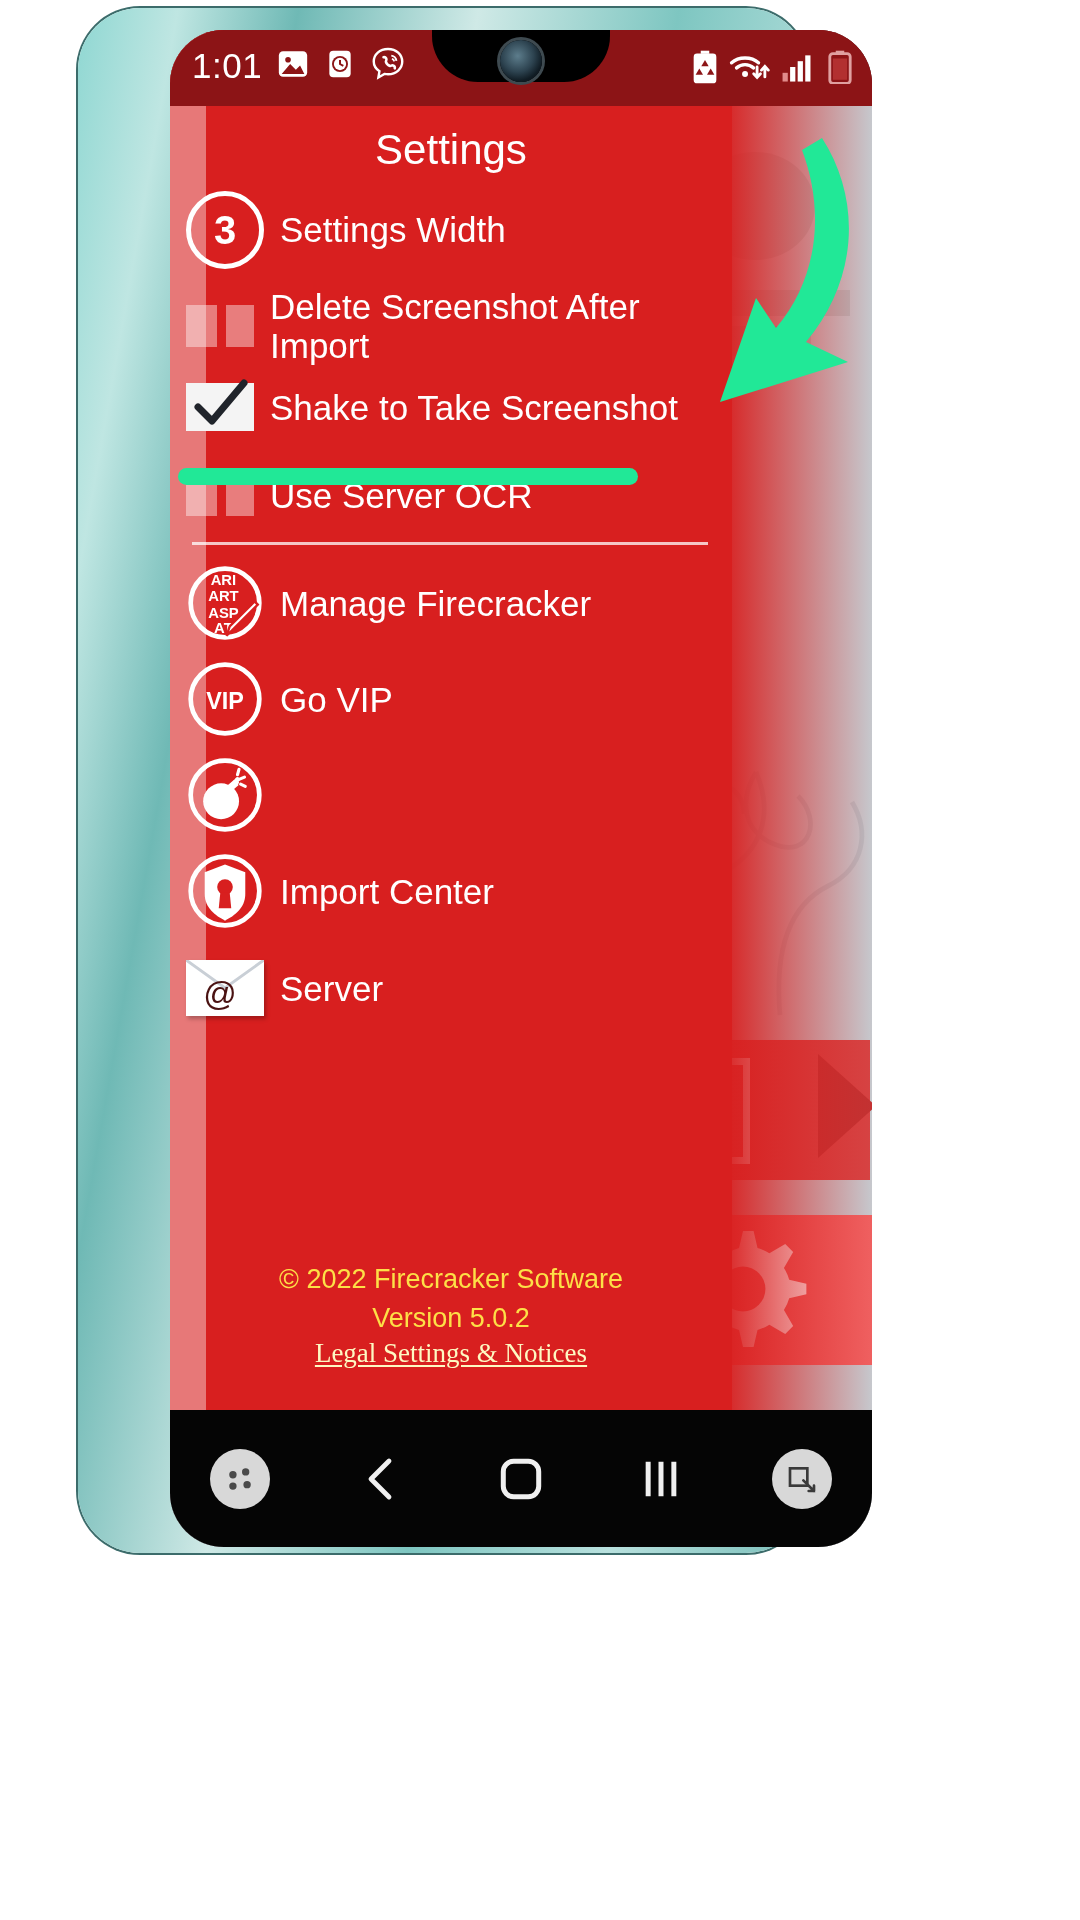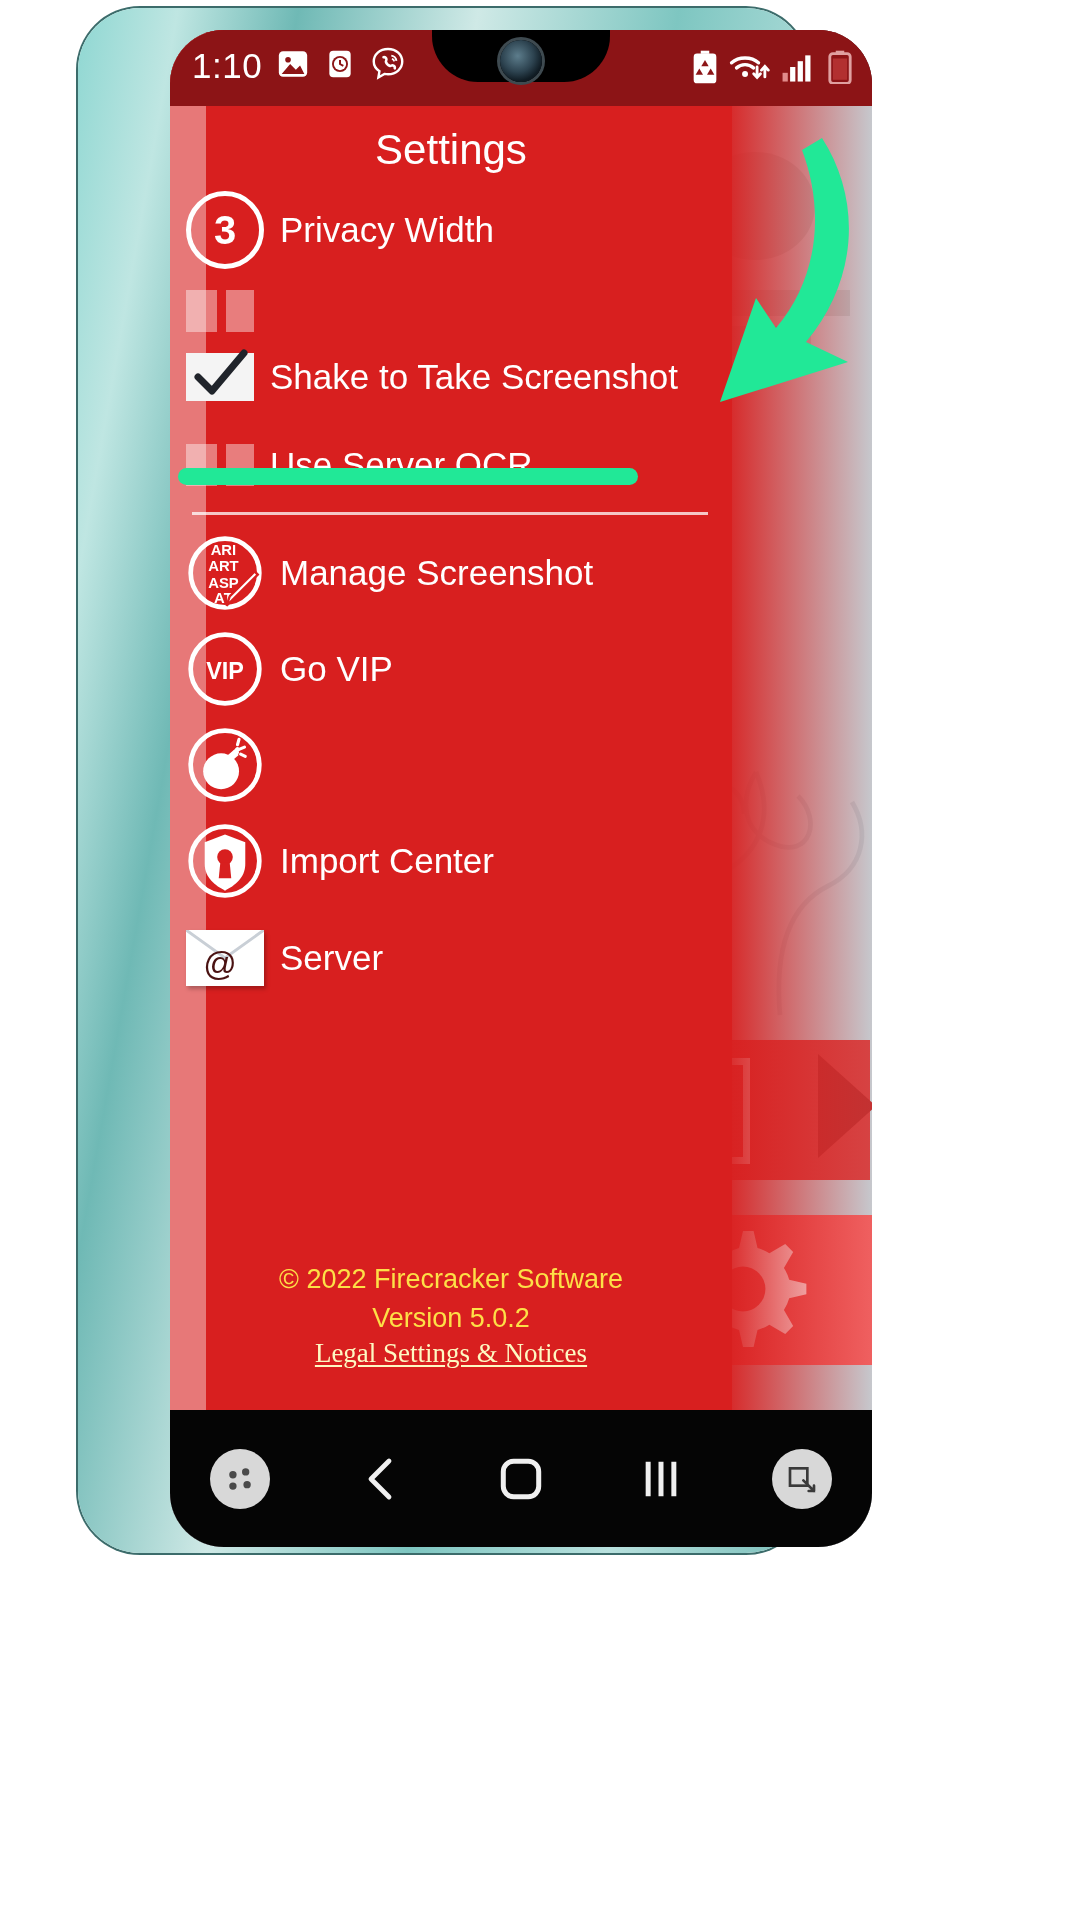--- a/index.html
+++ b/index.html
@@ -226,27 +226,28 @@
 
         <div class="drawer">
           <div class="drawer-shade"></div>
 
           <div class="dtitle">Settings</div>
 
           <div class="menu">
 
             <div class="row">
               <div class="ico-circle">3</div>
-              <div class="row-label">Privacy Width</div>
+              <div class="row-label">Settings Width</div>
             </div>
 
             <div class="row">
               <div class="cb">
                 <div class="cb-off"></div>
               </div>
+              <div class="row-label" style="max-width:400px">Delete Screenshot After Import</div>
             </div>
 
             <div class="row">
               <div class="cb">
                 <div class="cb-on">
                   <svg width="60" height="56" viewBox="0 0 60 56" aria-hidden="true">
                     <path d="M8 28 L22 42 L54 4" fill="none" stroke="#20242b" stroke-width="7" stroke-linecap="round" stroke-linejoin="round"></path>
                   </svg>
                 </div>
               </div>
@@ -270,21 +271,21 @@
                     <text x="48" y="27">ARI</text>
                     <text x="48" y="48">ART</text>
                     <text x="48" y="69">ASP</text>
                     <text x="48" y="88">AT</text>
                   </g>
                   <g>
                     <path d="M92 52 L60 84 L52 92 L56 80 L88 48 Z" fill="#fff" stroke="#d81f1f" stroke-width="3"></path>
                   </g>
                 </svg>
               </span>
-              <div class="row-label">Manage Screenshot</div>
+              <div class="row-label">Manage Firecracker</div>
             </div>
 
             <div class="row">
               <span class="ico-svg">
                 <svg viewBox="0 0 100 100" aria-hidden="true">
                   <circle cx="50" cy="50" r="44" fill="none" stroke="#fff" stroke-width="6"></circle>
                   <text x="50" y="63" fill="#fff" font-family="Liberation Sans, sans-serif" font-size="30" font-weight="bold" text-anchor="middle">VIP</text>
                 </svg>
               </span>
               <div class="row-label">Go VIP</div>
@@ -338,21 +339,21 @@
 
         <div class="grn-underline"></div>
         <div class="grn-arrow">
           <svg viewBox="0 0 300 330" aria-hidden="true">
             <path d="M252 8 C292 70 288 150 236 212 L278 232 L150 272 L186 168 L206 198 C250 146 254 78 232 20 Z" fill="#21e897"></path>
           </svg>
         </div>
 
         <div class="statusbar">
           <div class="sb-left">
-            <span class="sb-time">1:10</span>
+            <span class="sb-time">1:01</span>
             <span class="sbicon">
               <svg width="34" height="34" viewBox="0 0 24 24">
                 <rect x="2" y="3" width="20" height="18" rx="3" fill="#fff"></rect>
                 <circle cx="8.5" cy="9" r="2" fill="#8c1416"></circle>
                 <path d="M4 19 L10 12 L14 16 L17 13 L20 19 Z" fill="#8c1416"></path>
               </svg>
             </span>
             <span class="sbicon">
               <svg width="32" height="34" viewBox="0 0 24 24">
                 <rect x="4" y="2" width="16" height="20" rx="3" fill="#fff"></rect>

